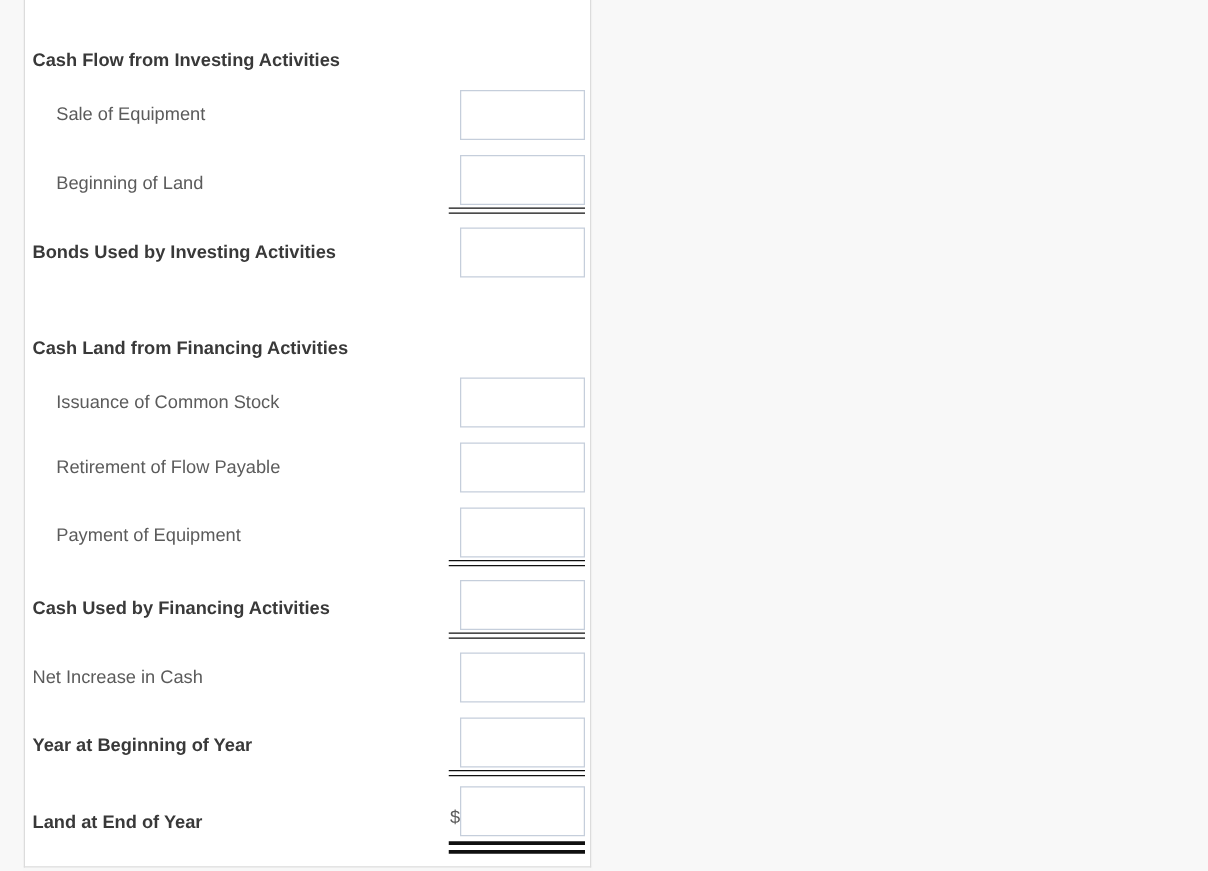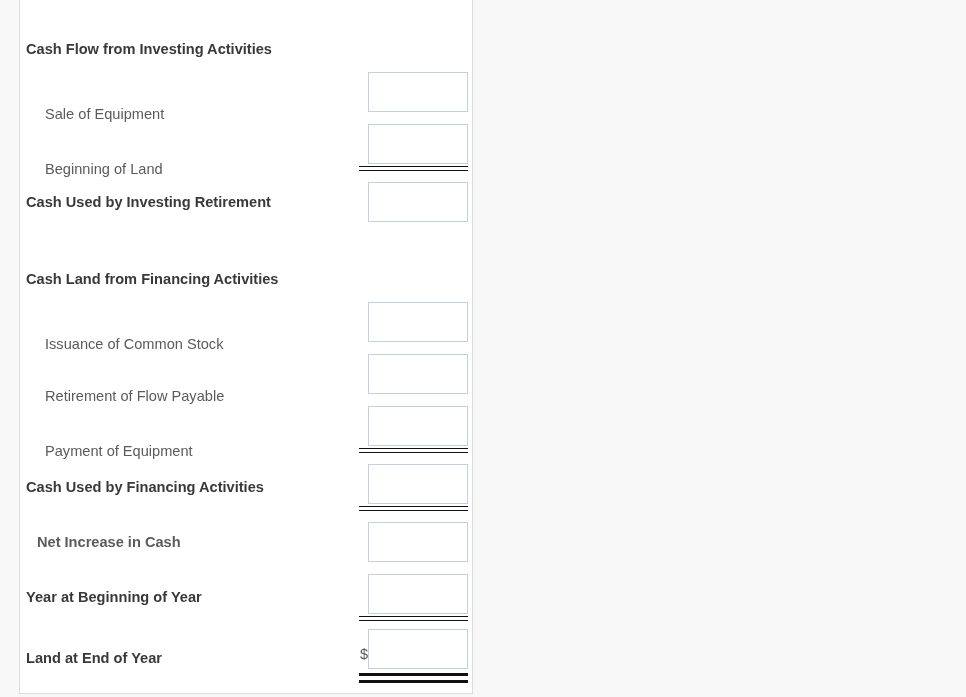--- a/index.html
+++ b/index.html
@@ -71,30 +71,28 @@
     white-space: nowrap;
     font-size: 14.6px;
     line-height: 1;
   }
   .label.head {
     font-weight: bold;
     color: #393939;
     left: 6px;
   }
   .label.plain {
-    font-weight: bold;
+    font-weight: normal;
     color: #5b5b5b;
     left: 6px;
-    margin-left: 11px;
   }
   .label.item {
     font-weight: normal;
     color: #5b5b5b;
     left: 25px;
-    margin-top: 22px;
   }
 
   .cell {
     position: absolute;
     left: 348px;
     width: 100px;
     height: 40px;
     box-sizing: border-box;
   }
   .cell input {
@@ -161,21 +159,21 @@
 
       <div class="row" style="top:141px">
         <div class="label item">Beginning of Land</div>
         <div class="cell" style="top:-16px">
           <input type="text" value="" style="">
         </div>
         <div class="rule" style="top:26px"></div>
       </div>
 
       <div class="row" style="top:196px">
-        <div class="label head">Cash Used by Investing Retirement</div>
+        <div class="label head">Bonds Used by Investing Activities</div>
         <div class="cell" style="top:-13px">
           <input type="text" value="" style="">
         </div>
       </div>
 
       <div class="row" style="top:273px">
         <div class="label head">Cash Land from Financing Activities</div>
       </div>
 
       <div class="row" style="top:316px">

